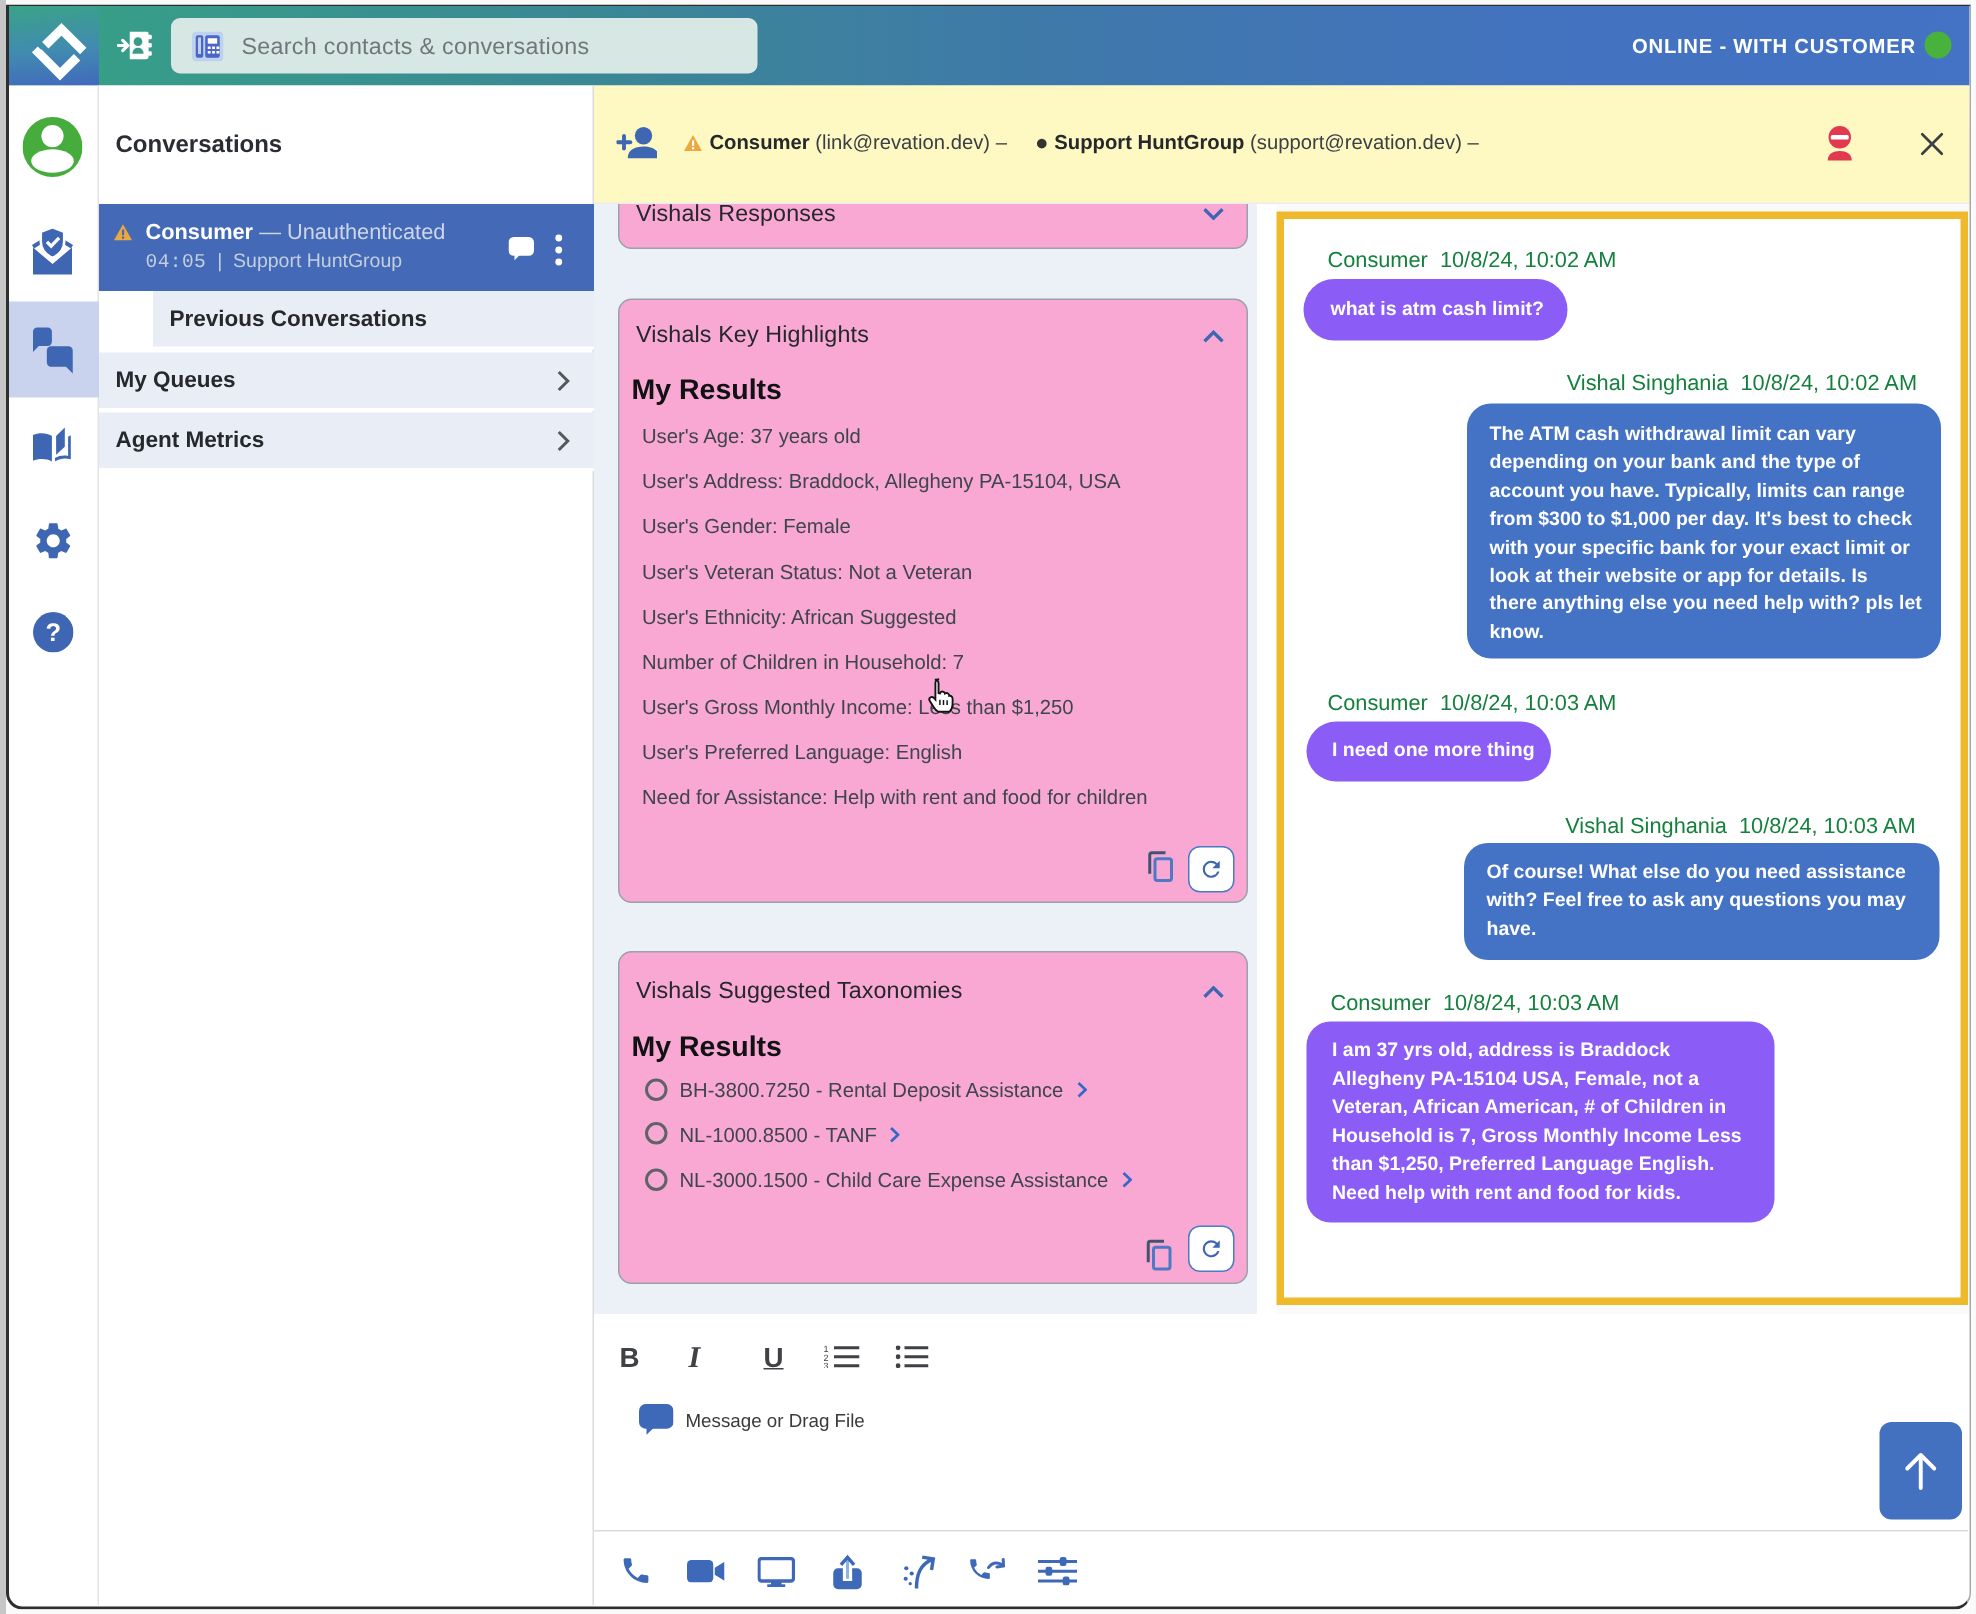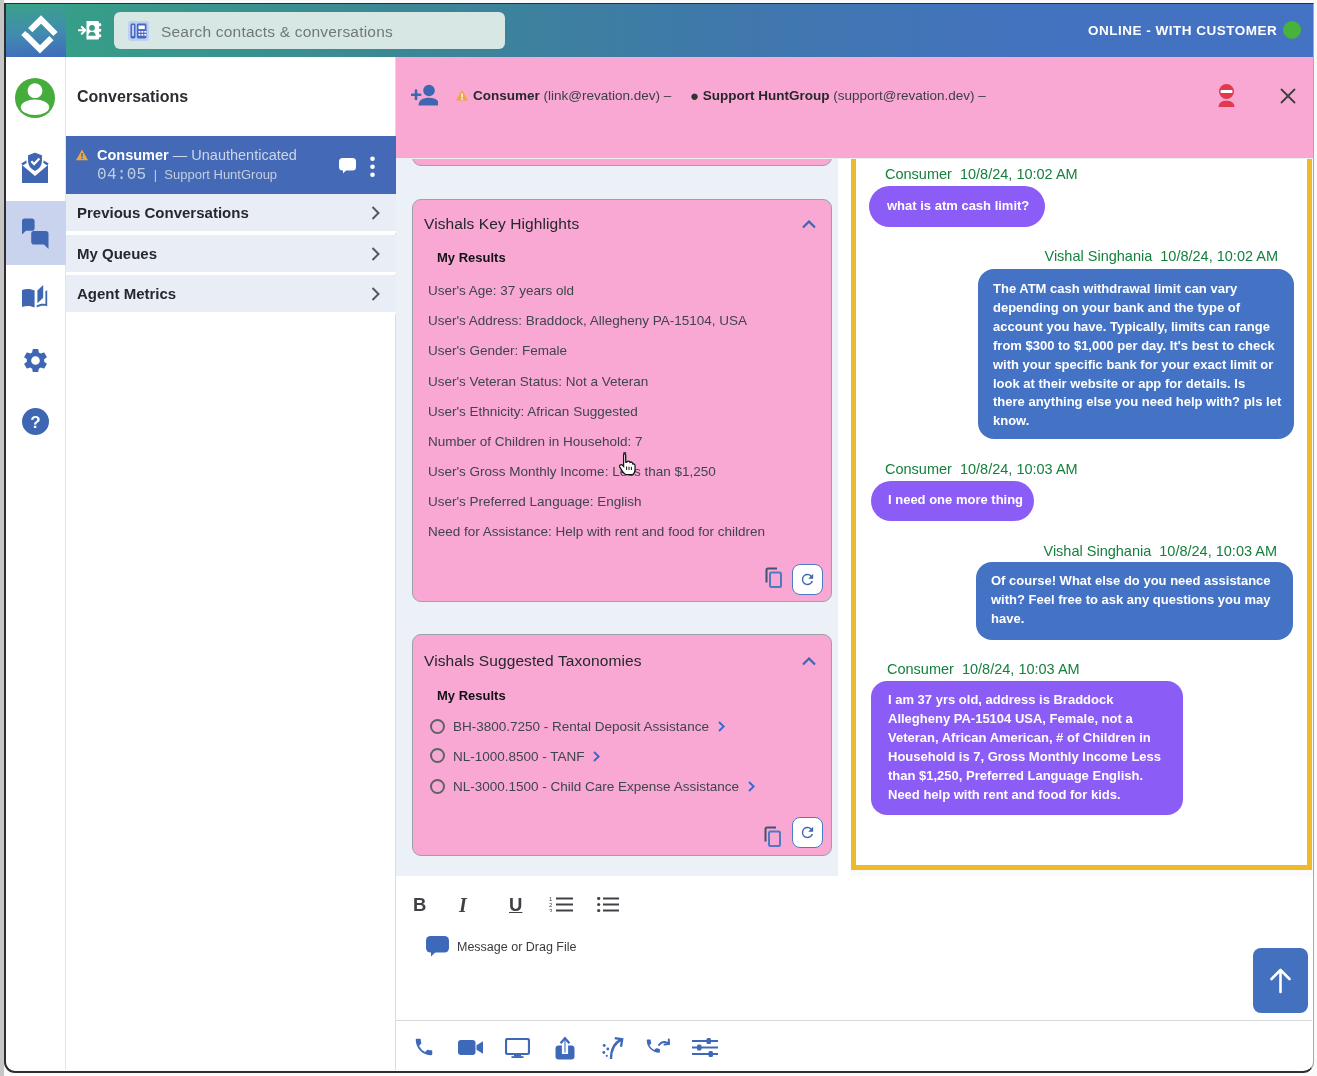--- a/index.html
+++ b/index.html
@@ -25,26 +25,26 @@
   
   #sidebar{left:6px;top:57px;width:60px;height:1013px;background:#fff;border-right:1px solid #e3e3e3;}
   #sideactive{left:6px;top:201px;width:60px;height:64px;background:#c9d3ee;}
   
   #convcol{left:66px;top:57px;width:330px;height:1013px;background:#fff;border-right:1px solid #dcdcdc;}
   #convtitle{left:77px;top:88px;font-size:16px;font-weight:bold;color:#2a2d31;}
   #convactive{left:66px;top:136px;width:330px;height:58px;background:#4469b6;}
   .convrow{left:66px;width:330px;height:39px;background:#e9edf6;border-bottom:2px solid #fff;
     font-size:15px;font-weight:bold;color:#26282c;line-height:38px;padding-left:11px;}
   
-  #chathdr{left:396px;top:57px;width:917px;height:102px;background:#f9a8d4;border-bottom:1px solid #ececec;z-index:5;}
+  #chathdr{left:396px;top:57px;width:917px;height:79px;background:#fef9c3;border-bottom:1px solid #ececec;z-index:5;}
   #midbg{left:396px;top:136px;width:442px;height:740px;background:#ecf0f7;}
   #scrollstrip{left:838px;top:136px;width:13px;height:740px;background:#fff;}
   .panel{left:412px;width:420px;background:#f9a8d4;border:1px solid #9aa1a9;border-radius:9px;z-index:2;}
   .ptitle{position:absolute;left:11px;font-size:15.5px;color:#24272c;letter-spacing:.1px;}
-  .myres{position:absolute;left:24px;font-size:13px;font-weight:bold;color:#101214;}
+  .myres{position:absolute;left:8px;font-size:19px;font-weight:bold;color:#101214;}
   .kitem{position:absolute;left:15px;font-size:13.5px;color:#3f454c;white-space:nowrap;}
   .pchev{position:absolute;right:15px;}
   .copyic{position:absolute;}
   .refbtn{position:absolute;width:31px;height:31px;border:1.5px solid #4c7ac4;border-radius:8px;
     display:flex;align-items:center;justify-content:center;background:#fff;}
   
   #chatbox{left:851px;top:141px;width:461px;height:729px;background:#fff;border:5px solid #eeba2c;}
   .msglabel{position:absolute;font-size:14.5px;color:#15803d;white-space:nowrap;z-index:3;}
   .bubble{position:absolute;color:#fff;font-size:13px;font-weight:bold;line-height:18.9px;z-index:3;}
   .gray{background:#8b5cf6;}
@@ -159,37 +159,37 @@
       <path d="M7 0 L14 12.5 H0 Z" fill="#eca73e"></path>
       <rect x="6.2" y="4.2" width="1.7" height="4.4" fill="#4469b6"></rect>
       <rect x="6.2" y="9.6" width="1.7" height="1.7" fill="#4469b6"></rect>
     </svg>
   </div>
   <div class="abs" style="left:97px;top:147px;font-size:14.5px;color:#fff;z-index:2;white-space:nowrap;">
     <span style="font-weight:bold;">Consumer</span>
     <span style="color:#cdd6e6;"> — Unauthenticated</span>
   </div>
   <div class="abs" style="left:97px;top:166px;font-size:13px;color:#c3cedf;z-index:2;white-space:nowrap;">
-    <span style="font-family:'Liberation Mono',monospace;font-size:16px;letter-spacing:.3px;">04:05</span>
+    <span style="font-family:'Liberation Mono',monospace;font-size:13px;letter-spacing:.3px;">04:05</span>
     <span> &nbsp;|&nbsp; Support HuntGroup</span>
   </div>
   <div class="abs" style="left:339px;top:158px;z-index:2;">
     <svg width="17" height="16" viewBox="0 0 17 16">
       <rect x="0" y="0" width="17" height="12.5" rx="3.5" fill="#fff"></rect>
       <path d="M4 11 l0 4.5 4.5 -4.5 z" fill="#fff"></path>
     </svg>
   </div>
   <div class="abs" style="left:370px;top:156px;z-index:2;">
     <svg width="5" height="22" viewBox="0 0 5 22">
       <circle cx="2.5" cy="2.7" r="2.3" fill="#fff"></circle>
       <circle cx="2.5" cy="10.7" r="2.3" fill="#fff"></circle>
       <circle cx="2.5" cy="18.7" r="2.3" fill="#fff"></circle>
     </svg>
   </div>
-  <div class="abs convrow" style="top:194px;">Previous Conversations
+  <div class="abs convrow" style="top:194px;margin-left:36px;">Previous Conversations
     <svg style="position:absolute;right:16px;top:12px;" width="9" height="14" viewBox="0 0 9 14">
       <polyline points="1.5,1 7.5,7 1.5,13" stroke="#54575b" stroke-width="2" fill="none"></polyline>
     </svg>
   </div>
   <div class="abs convrow" style="top:234.5px;">My Queues
     <svg style="position:absolute;right:16px;top:12px;" width="9" height="14" viewBox="0 0 9 14">
       <polyline points="1.5,1 7.5,7 1.5,13" stroke="#54575b" stroke-width="2" fill="none"></polyline>
     </svg>
   </div>
   <div class="abs convrow" style="top:275px;">Agent Metrics

